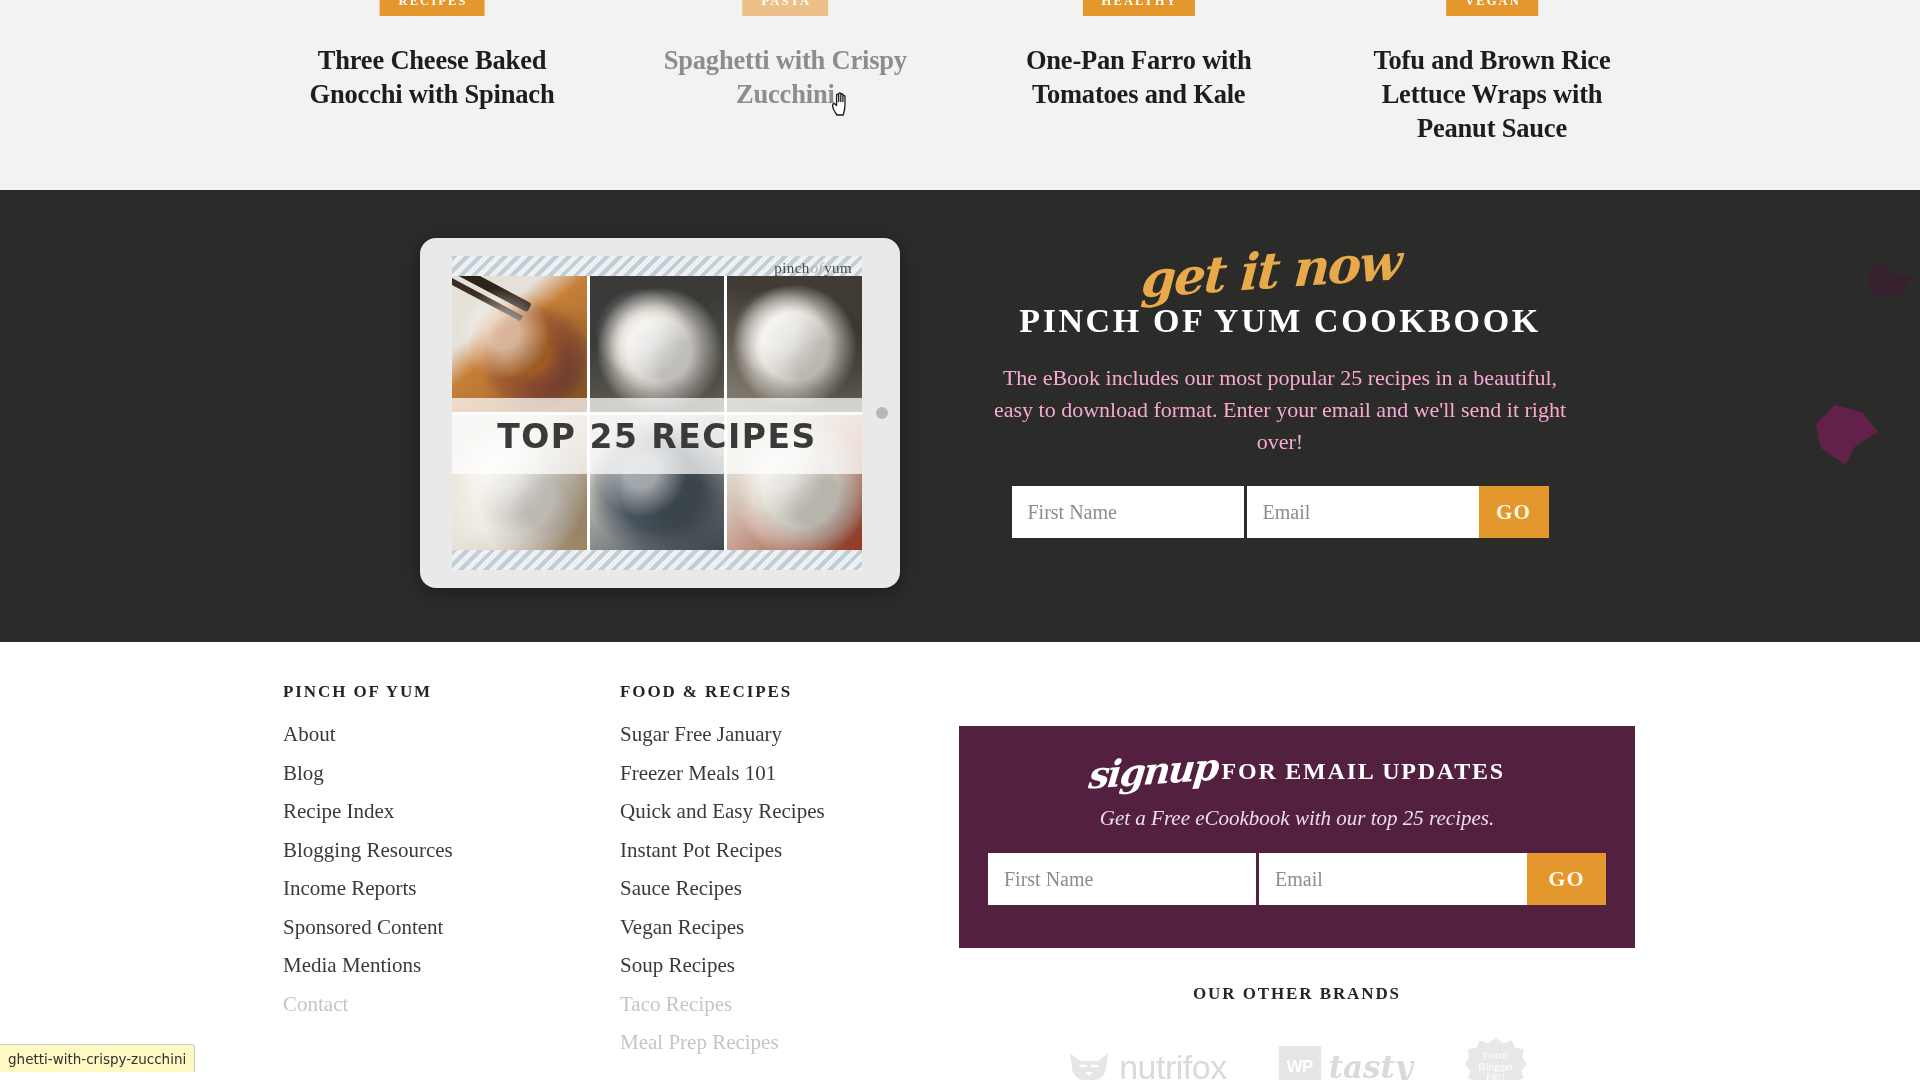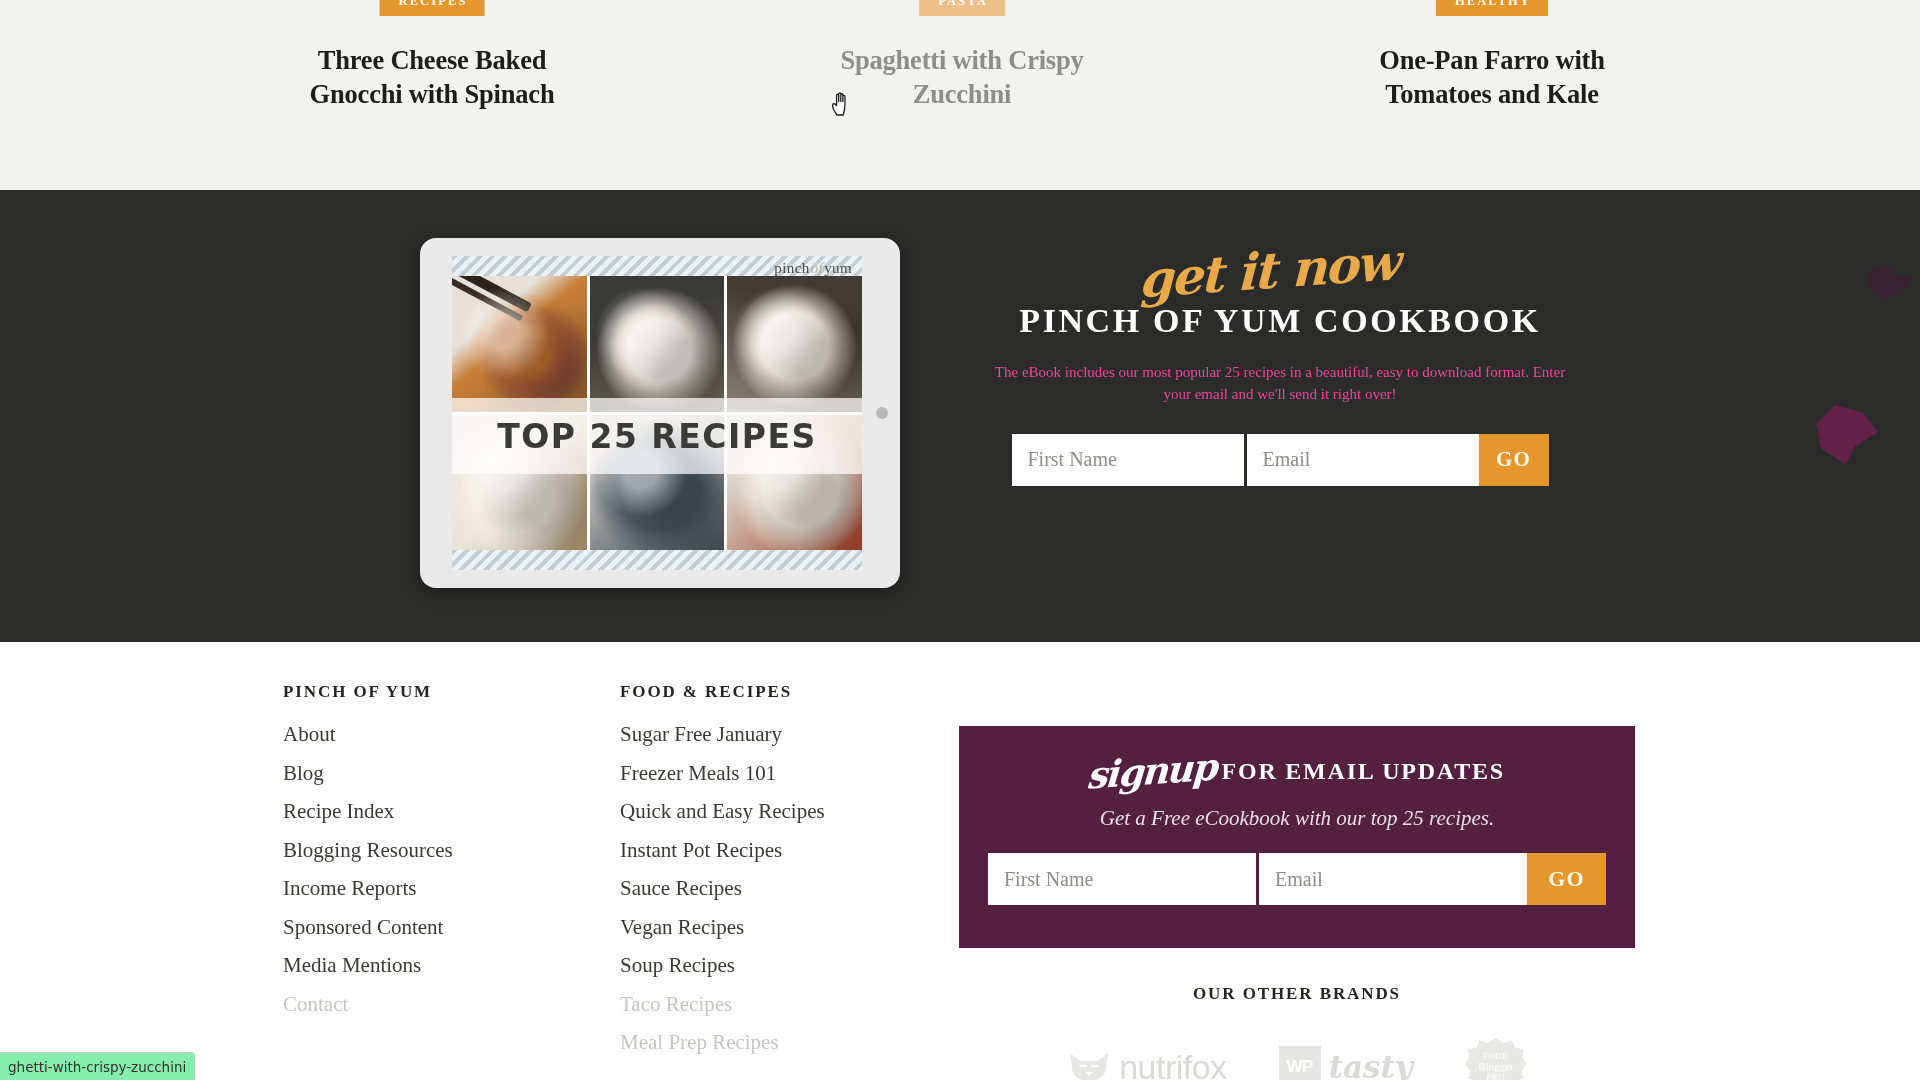--- a/index.html
+++ b/index.html
@@ -152,21 +152,21 @@
     letter-spacing:-2px; line-height:1;
     margin-bottom:6px; margin-left:-18px;
   }
   .cb-title {
     font-family:"Liberation Serif", serif;
     font-weight:bold; font-size:34px; letter-spacing:2.6px;
     color:#ffffff; margin-top:6px;
   }
   .cb-desc {
     margin-top:22px; font-family:"Liberation Serif", serif;
-    font-size:15px; line-height:1.46; color:#ec4899;
+    font-size:22px; line-height:1.46; color:#f9a8d4;
     padding:0 24px;
   }
   .cb-form {
     margin-top:28px; display:flex; justify-content:center;
     align-items:stretch; height:52px; padding:0 8px;
   }
   .cb-form .fld {
     background:#ffffff; border:none; outline:none;
     font-family:"Liberation Serif", serif; font-size:20px; color:#3a3a38;
     padding:0 16px;
@@ -274,22 +274,22 @@
     clip-path:polygon(50% 0,62% 9%,76% 4%,81% 17%,95% 19%,93% 33%,100% 45%,
       91% 56%,95% 70%,81% 74%,76% 88%,62% 84%,50% 96%,38% 84%,24% 88%,
       19% 74%,5% 70%,9% 56%,0 45%,7% 33%,5% 19%,19% 17%,24% 4%,38% 9%);
   }
   .fbp-badge .l1 { font-size:8.5px; letter-spacing:.5px; }
   .fbp-badge .l2 { font-size:11px; }
   .fbp-badge .l3 { font-size:9px; letter-spacing:.5px; }
 
   
   .status-bar {
-    position:absolute; left:0; bottom:0; height:28px;
-    background:#86efac; border-top:1px solid #c9c9cb;
+    position:absolute; left:0; bottom:8px; height:28px;
+    background:#fef9c3; border-top:1px solid #c9c9cb;
     border-right:1px solid #c9c9cb; border-top-right-radius:4px;
     display:flex; align-items:center; padding:0 8px;
     font-family:"DejaVu Sans", sans-serif; font-size:13.5px; color:#33312f;
     z-index:50;
   }
 </style>
 </head>
 <body>
 
 <div class="recipes-strip">
@@ -303,20 +303,24 @@
     <div class="recipe-card hovered">
       <div class="cat-badge">PASTA</div>
       <div class="recipe-title">Spaghetti with Crispy Zucchini</div>
     </div>
 
     <div class="recipe-card">
       <div class="cat-badge">HEALTHY</div>
       <div class="recipe-title">One-Pan Farro with Tomatoes and Kale</div>
     </div>
 
+    <div class="recipe-card">
+      <div class="cat-badge">VEGAN</div>
+      <div class="recipe-title">Tofu and Brown Rice Lettuce Wraps with Peanut Sauce</div>
+    </div>
 
   </div>
 </div>
 
 <svg class="cursor-hand" viewBox="0 0 22 26">
   <path d="M6,24 C3.4,20.5 1.8,17.2 1.6,14.8 C1.4,12.8 2.7,12.1 3.8,12.9 L5.6,14.4 L5.6,4.2
            C5.6,2.9 7.7,2.9 7.7,4.2 L7.7,10.6 L7.7,3.0 C7.7,1.6 9.8,1.6 9.8,3.0 L9.8,10.6
            L9.8,3.7 C9.8,2.4 11.9,2.4 11.9,3.7 L11.9,10.6 L11.9,5.4 C11.9,4.1 14.0,4.1 14.0,5.4
            L14.0,13.6 C14.0,18.5 13.2,20.9 12.2,24 Z" fill="#ffffff" stroke="#1a1a1a" stroke-width="1.3" stroke-linejoin="round"></path>
 </svg>

